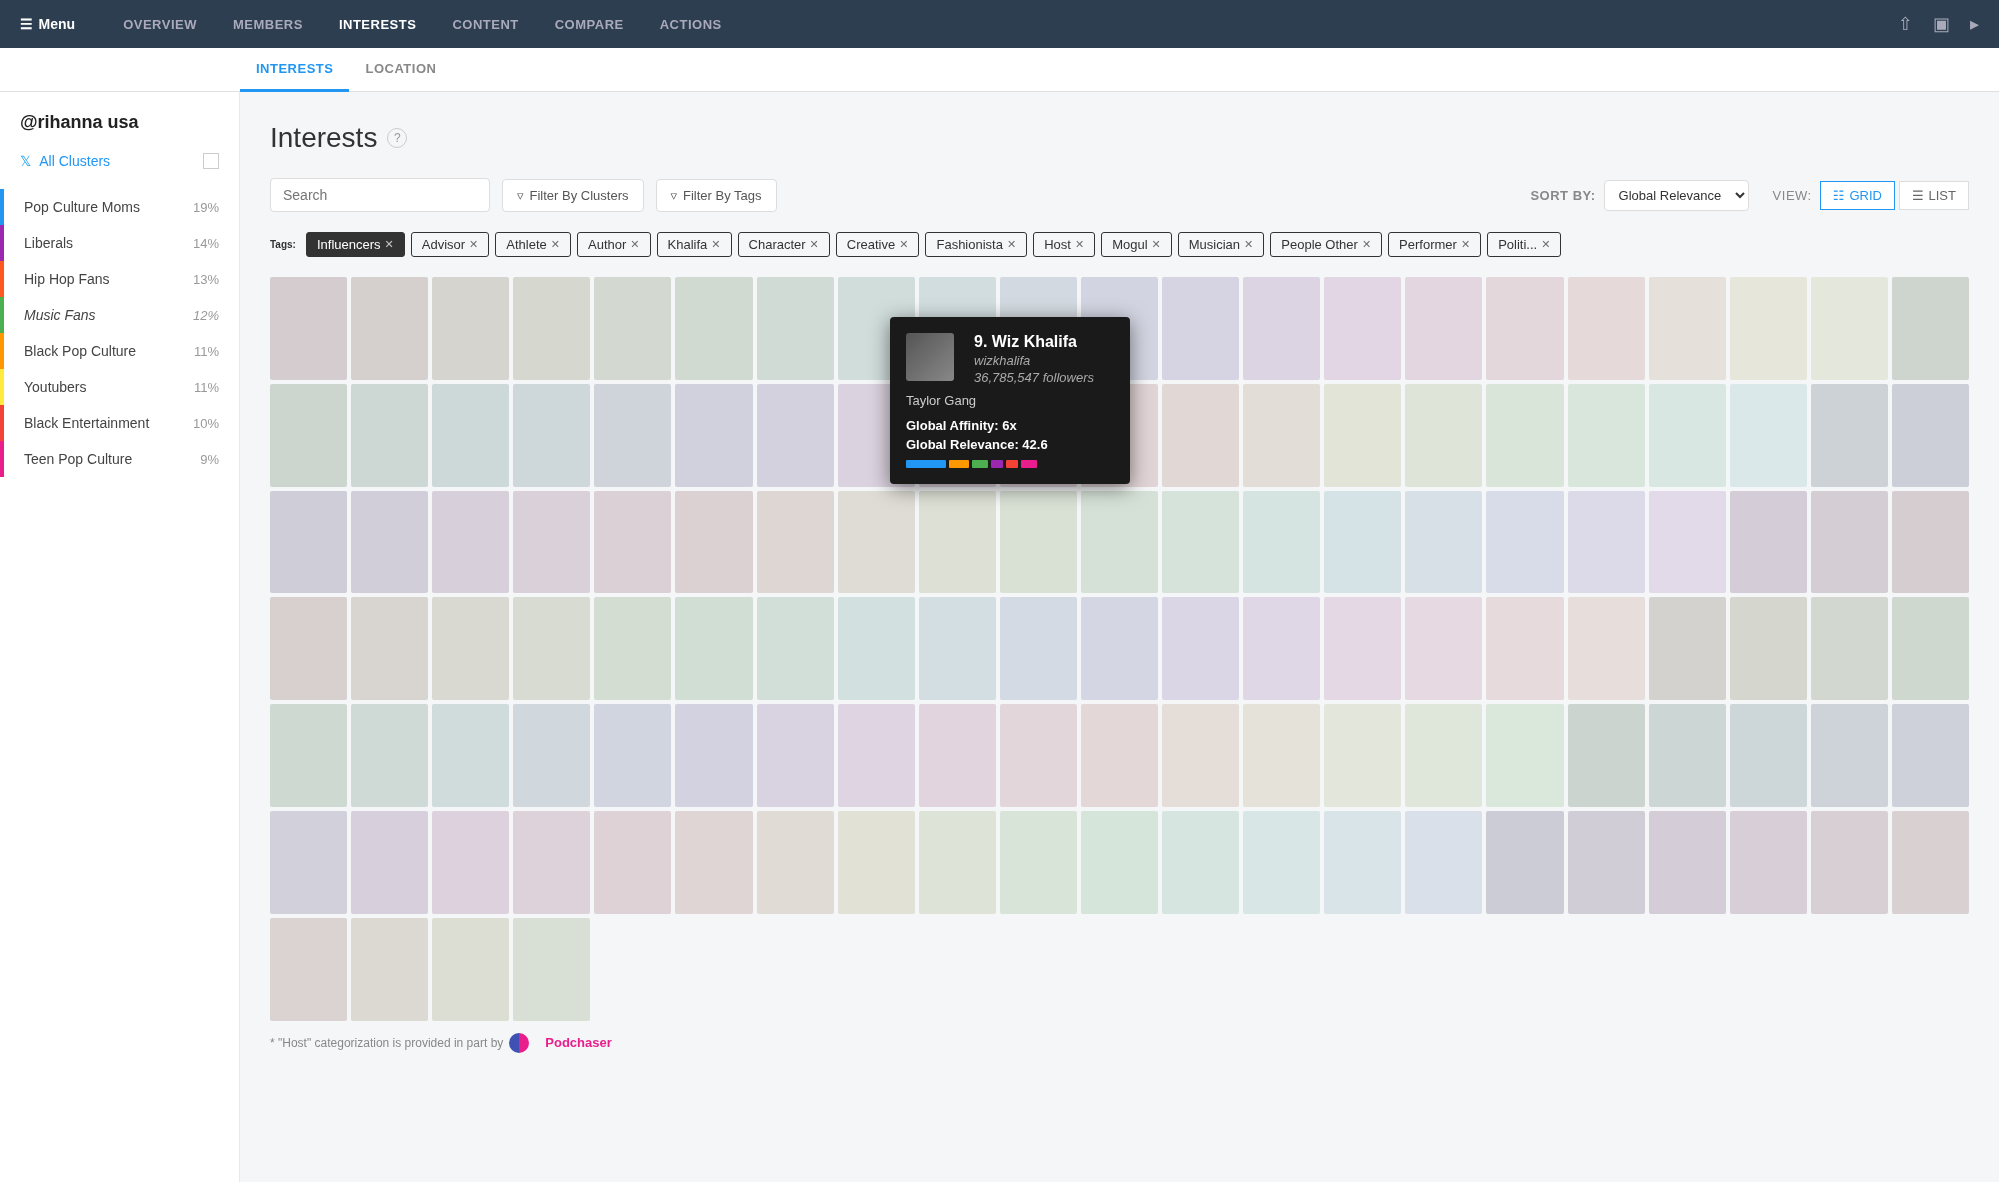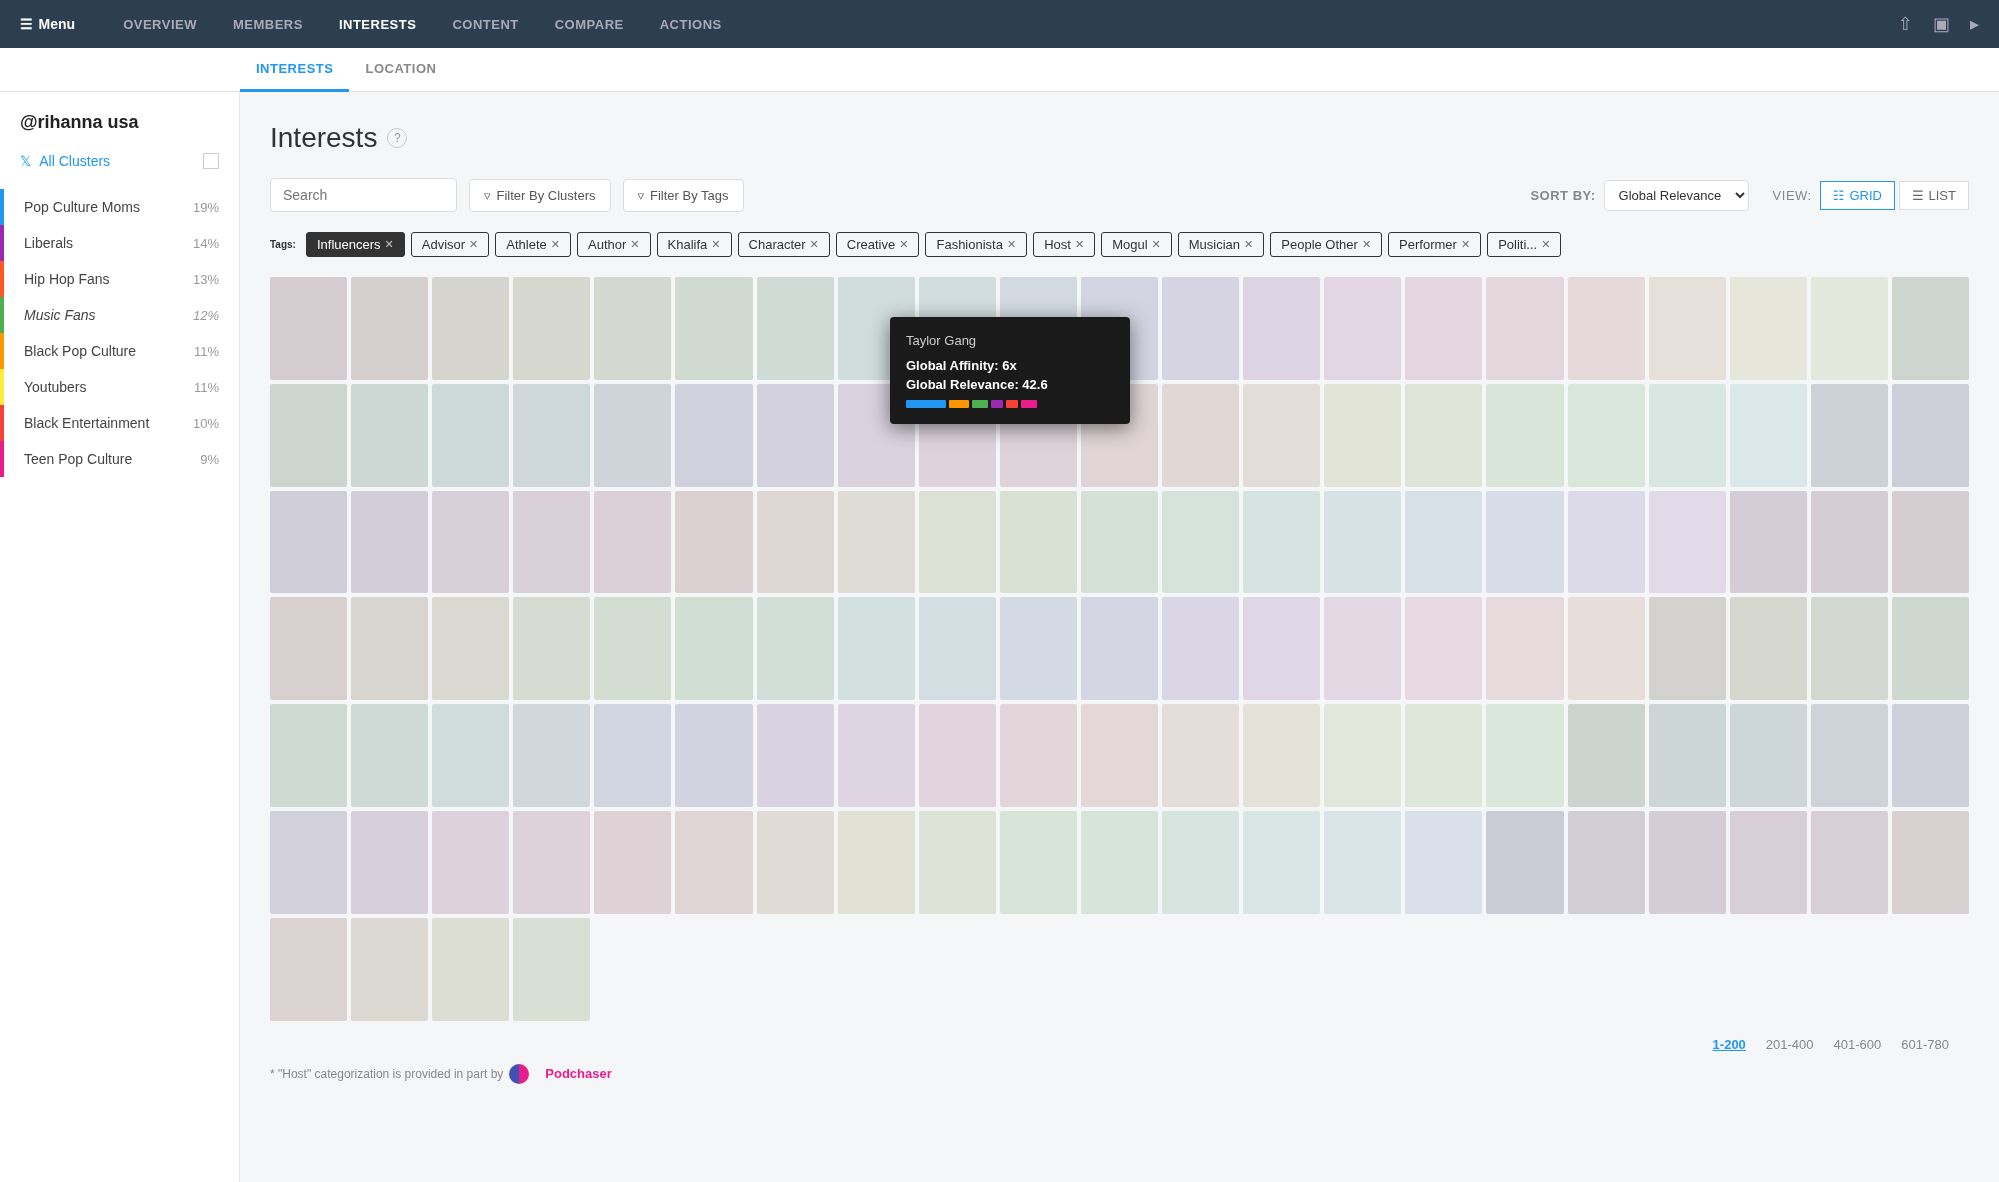--- a/index.html
+++ b/index.html
@@ -165,21 +165,21 @@
       align-items: center;
       gap: 12px;
       margin-bottom: 20px;
       flex-wrap: wrap;
     }
     .search-input {
       border: 1px solid #ddd;
       border-radius: 4px;
       padding: 8px 12px;
       font-size: 14px;
-      width: 187px;
+      width: 220px;
       color: #999;
       outline: none;
     }
     .filter-btn {
       display: flex;
       align-items: center;
       gap: 6px;
       border: 1px solid #ddd;
       border-radius: 4px;
       padding: 8px 14px;
@@ -636,44 +636,46 @@
           <div class="grid-cell" style="background: rgb(162, 134, 158);"></div>
           <div class="grid-cell" style="background: rgb(165, 136, 149);"></div>
           <div class="grid-cell" style="background: rgb(168, 138, 140);"></div>
           <div class="grid-cell" style="background: rgb(171, 149, 140);"></div>
           <div class="grid-cell" style="background: rgb(175, 164, 142);"></div>
           <div class="grid-cell" style="background: rgb(175, 178, 144);"></div>
           <div class="grid-cell" style="background: rgb(165, 181, 146);"></div>
         </div>
 
       <div class="popup">
+        <div style="display:flex; gap:10px; align-items:flex-start; margin-bottom:8px;">
+          <div class="popup-avatar" style="background: linear-gradient(135deg, #555 0%, #888 100%); border-radius:3px; flex-shrink:0;"></div>
+          <div>
+            <div class="popup-name">9. Wiz Khalifa</div>
+            <div class="popup-handle">wizkhalifa</div>
+            <div class="popup-followers">36,785,547 followers</div>
+          </div>
+        </div>
         <div class="popup-gang">Taylor Gang</div>
         <div class="popup-stat">
           <strong>Global Affinity: 6x</strong>
         </div>
         <div class="popup-stat">
           <strong>Global Relevance: 42.6</strong>
         </div>
         <div class="popup-bar-container">
           <div class="popup-bar" style="background:#2196f3; width:40px;"></div>
           <div class="popup-bar" style="background:#ff9800; width:20px;"></div>
           <div class="popup-bar" style="background:#4caf50; width:16px;"></div>
           <div class="popup-bar" style="background:#9c27b0; width:12px;"></div>
           <div class="popup-bar" style="background:#f44336; width:12px;"></div>
           <div class="popup-bar" style="background:#e91e8c; width:16px;"></div>
         </div>
       </div>
     </div>
 
-    <div class="pagination-row">
-      <span class="page-link active">1-200</span>
-      <span class="page-link inactive">201-400</span>
-      <span class="page-link inactive">401-600</span>
-      <span class="page-link inactive">601-780</span>
-    </div>
 
     <div class="footer-note">
       <span>* "Host" categorization is provided in part by</span>
       <span class="podchaser-logo">
         <span class="podchaser-circle"></span>
         <span>Podchaser</span>
       </span>
     </div>
   </main>
 </div>

